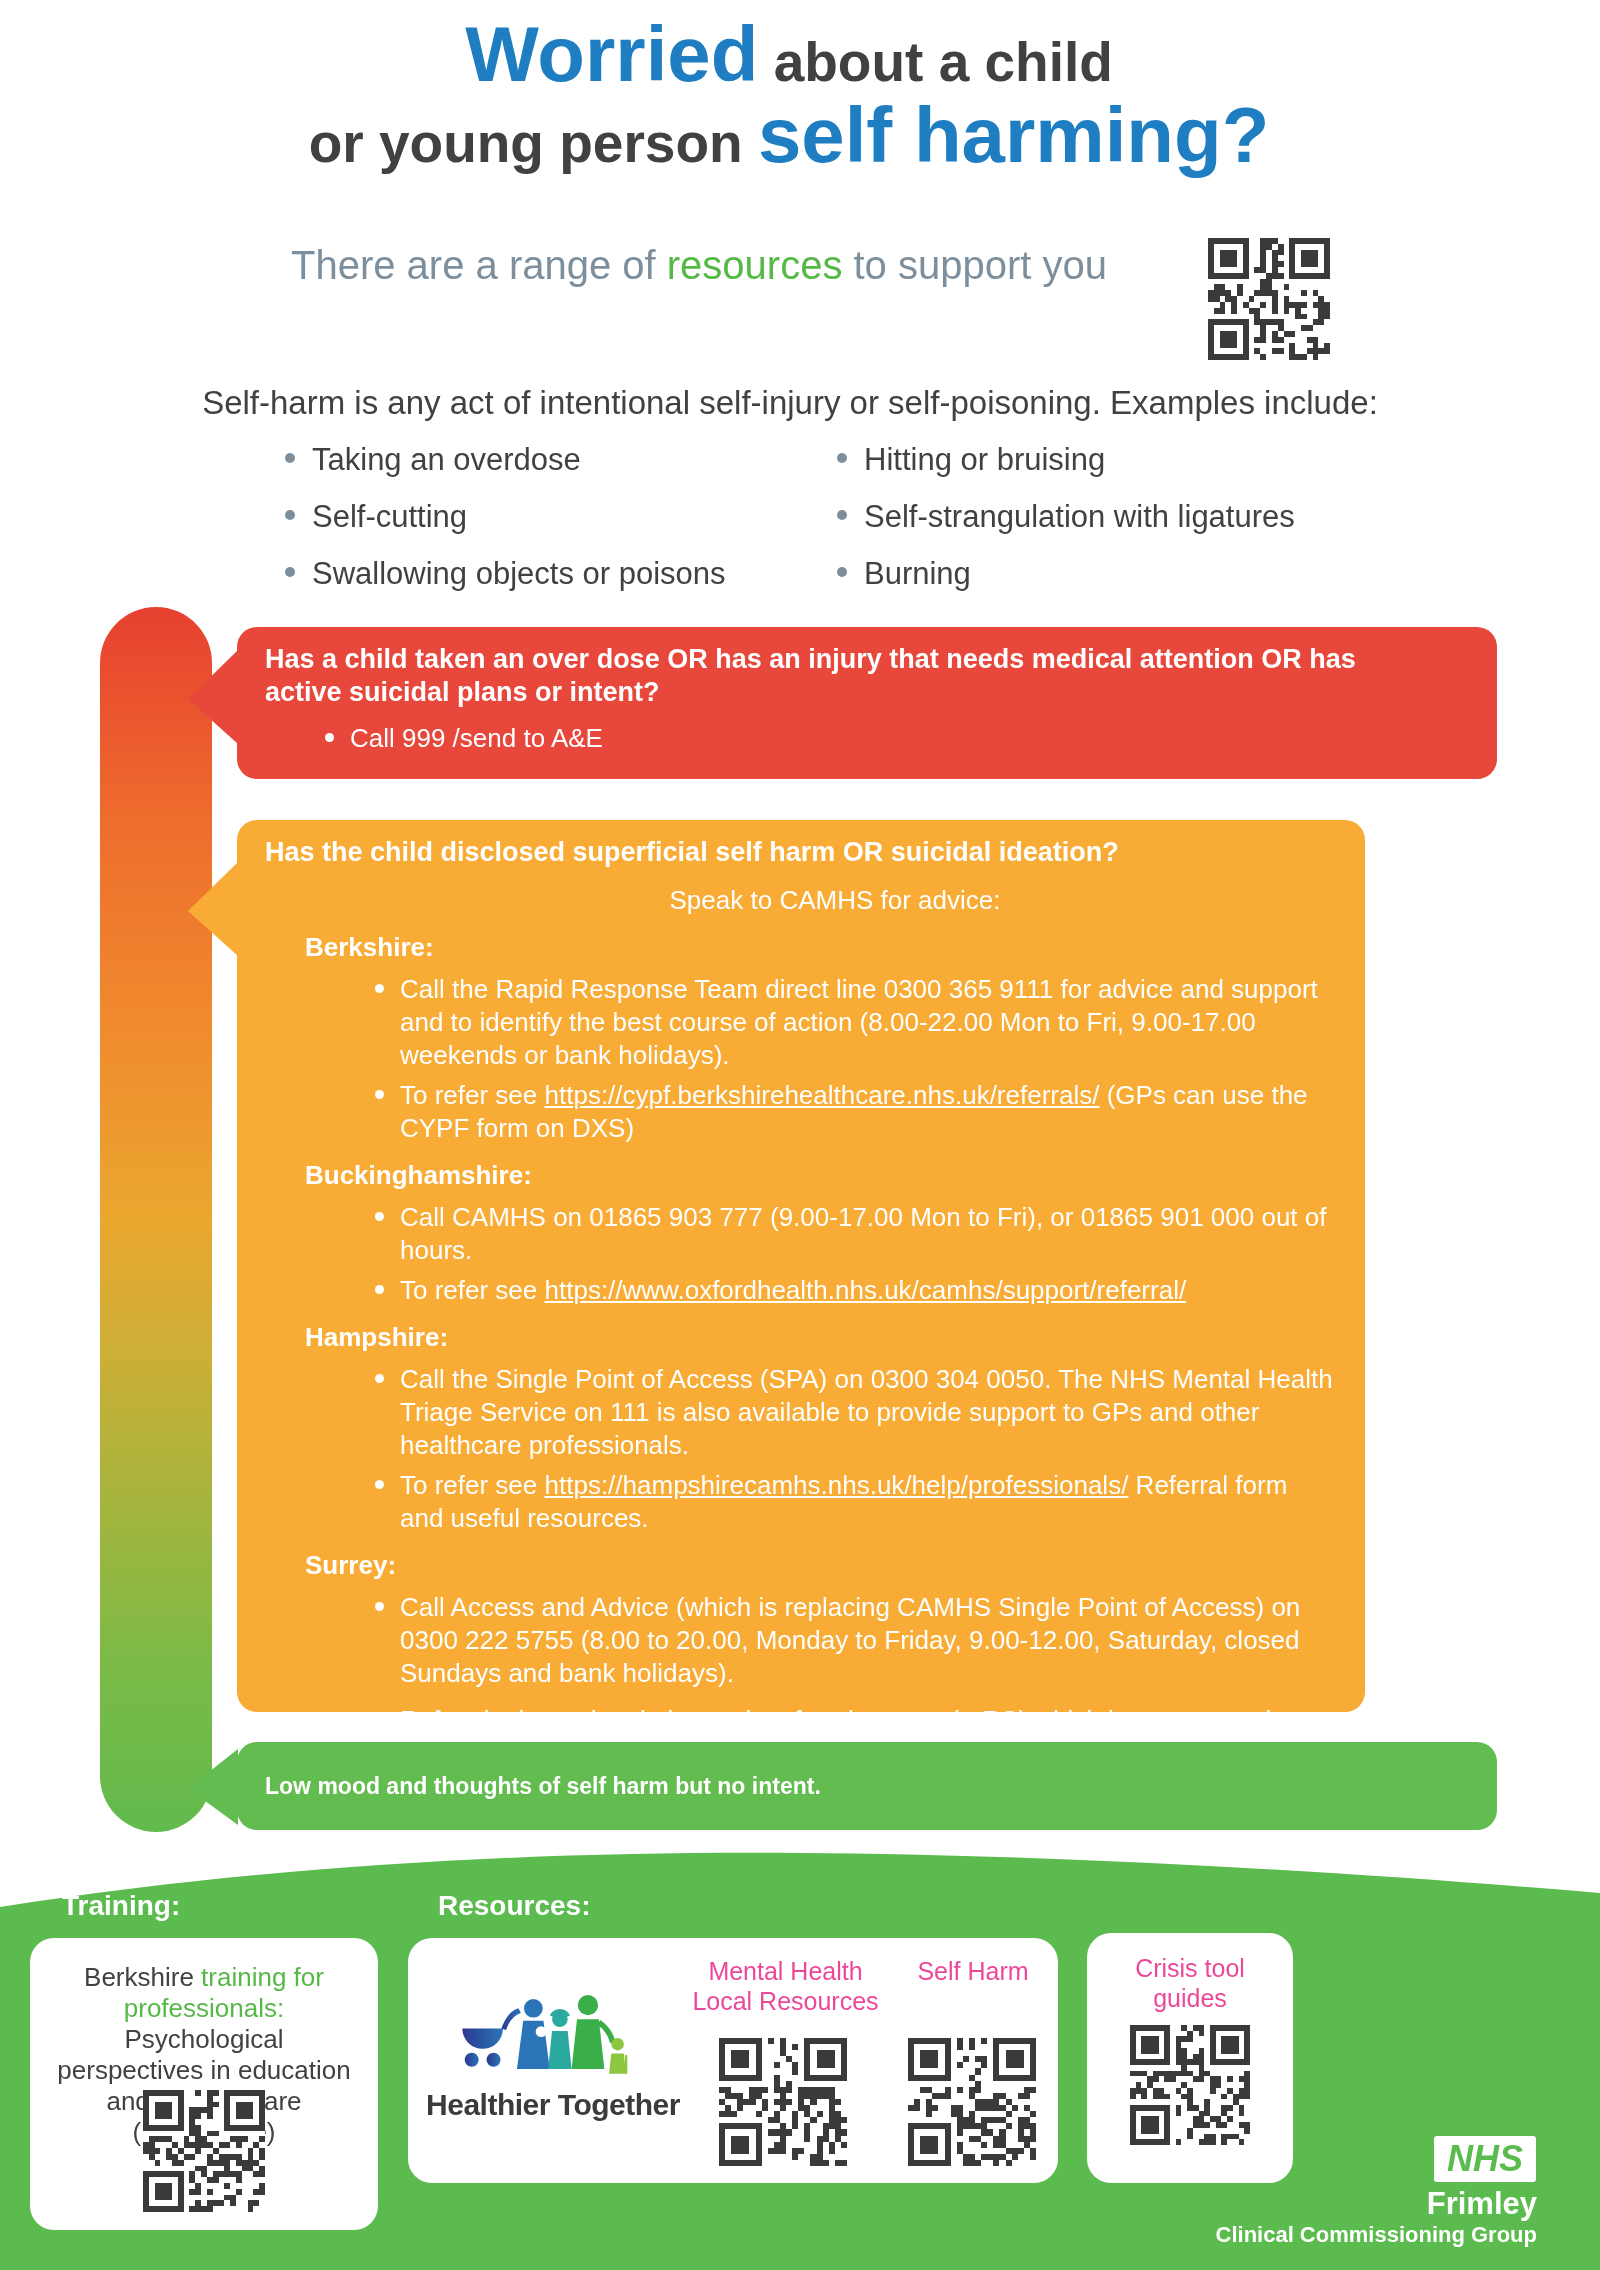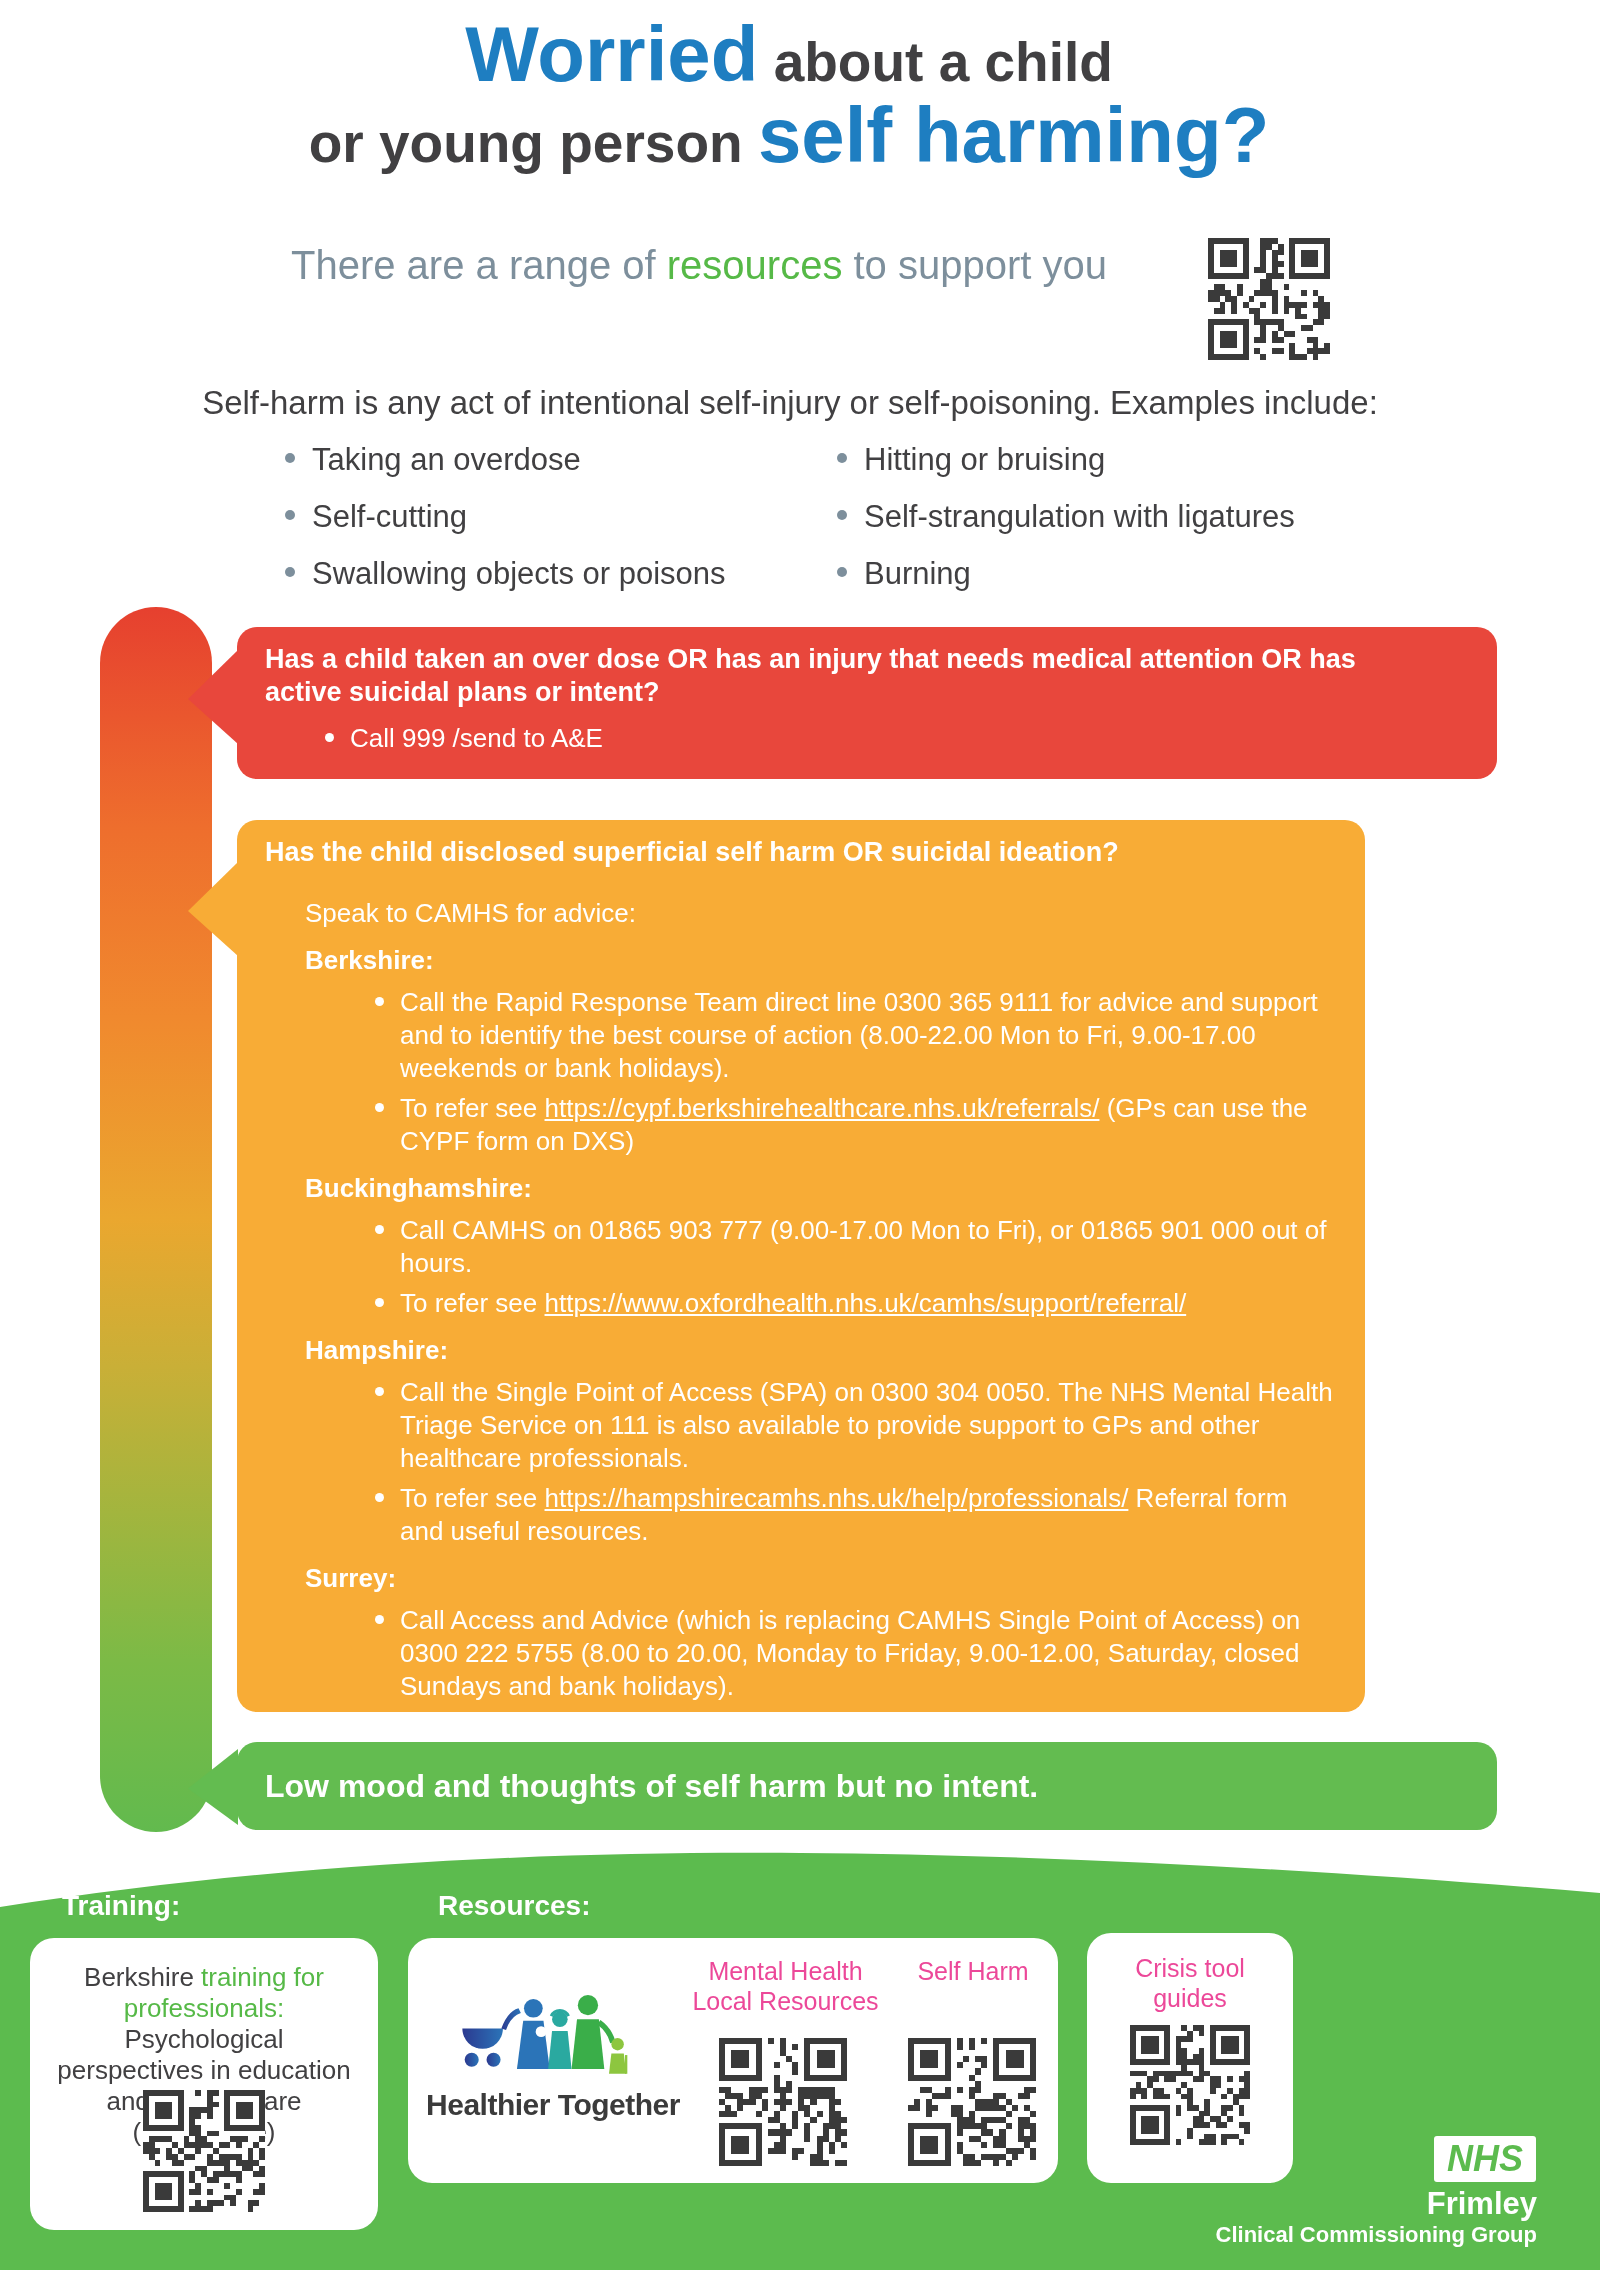--- a/index.html
+++ b/index.html
@@ -37,30 +37,30 @@
   .red-box h2{margin:16px 0 0 28px;font-size:27px;line-height:33px;font-weight:bold;max-width:1100px;}
   .wlist{list-style:none;margin:0;padding:0;font-size:26px;line-height:33px;}
   .wlist li{position:relative;margin-bottom:6px;}
   .wlist li::before{content:"";position:absolute;left:-25px;top:11px;width:9px;height:9px;
                     border-radius:50%;background:#ffffff;}
   .red-box .wlist{margin:13px 0 0 113px;}
 
   .amber-box{left:237px;top:820px;width:1128px;height:892px;background:#f8ac36;}
   .amber-tail{left:188px;top:862px;width:50px;height:94px;background:#f8ac36;}
   .amber-box h2{margin:16px 0 0 28px;font-size:27px;line-height:33px;font-weight:bold;}
-  .amber-intro{margin:28px 0 0 68px;font-size:26px;line-height:33px;}
+  .amber-intro{margin:15px 0 0 68px;font-size:26px;line-height:33px;text-align:center;}
   .region-name{margin:14px 0 0 68px;font-size:26px;line-height:33px;font-weight:bold;}
   .amber-box .wlist{margin:9px 30px 0 163px;max-width:1060px;}
   .amber-box .wlist li{margin-bottom:7px;}
   .wlink{color:#ffffff;text-decoration:underline;cursor:pointer;}
 
   .green-box{left:237px;top:1742px;width:1260px;height:88px;background:#63bc50;
              display:flex;align-items:center;}
   .green-tail{left:188px;top:1749px;width:50px;height:76px;background:#63bc50;}
-  .green-box h2{margin:0 0 0 28px;font-size:32px;font-weight:bold;}
+  .green-box h2{margin:0 0 0 28px;font-size:23px;font-weight:bold;}
 
   
   .footer-bg{left:0;top:1845px;width:1600px;height:425px;}
   .footer-label{color:#ffffff;font-size:28px;font-weight:bold;}
   .card{background:#ffffff;border-radius:24px;}
   .training-card{left:30px;top:1938px;width:348px;height:292px;}
   .training-text{margin:24px auto 0;width:312px;text-align:center;font-size:26px;line-height:31px;color:#414042;}
   .training-text .green{color:#56b947;}
   .t-qr{left:113px;top:152px;width:122px;height:122px;}
   .resources-card{left:408px;top:1938px;width:650px;height:245px;}

